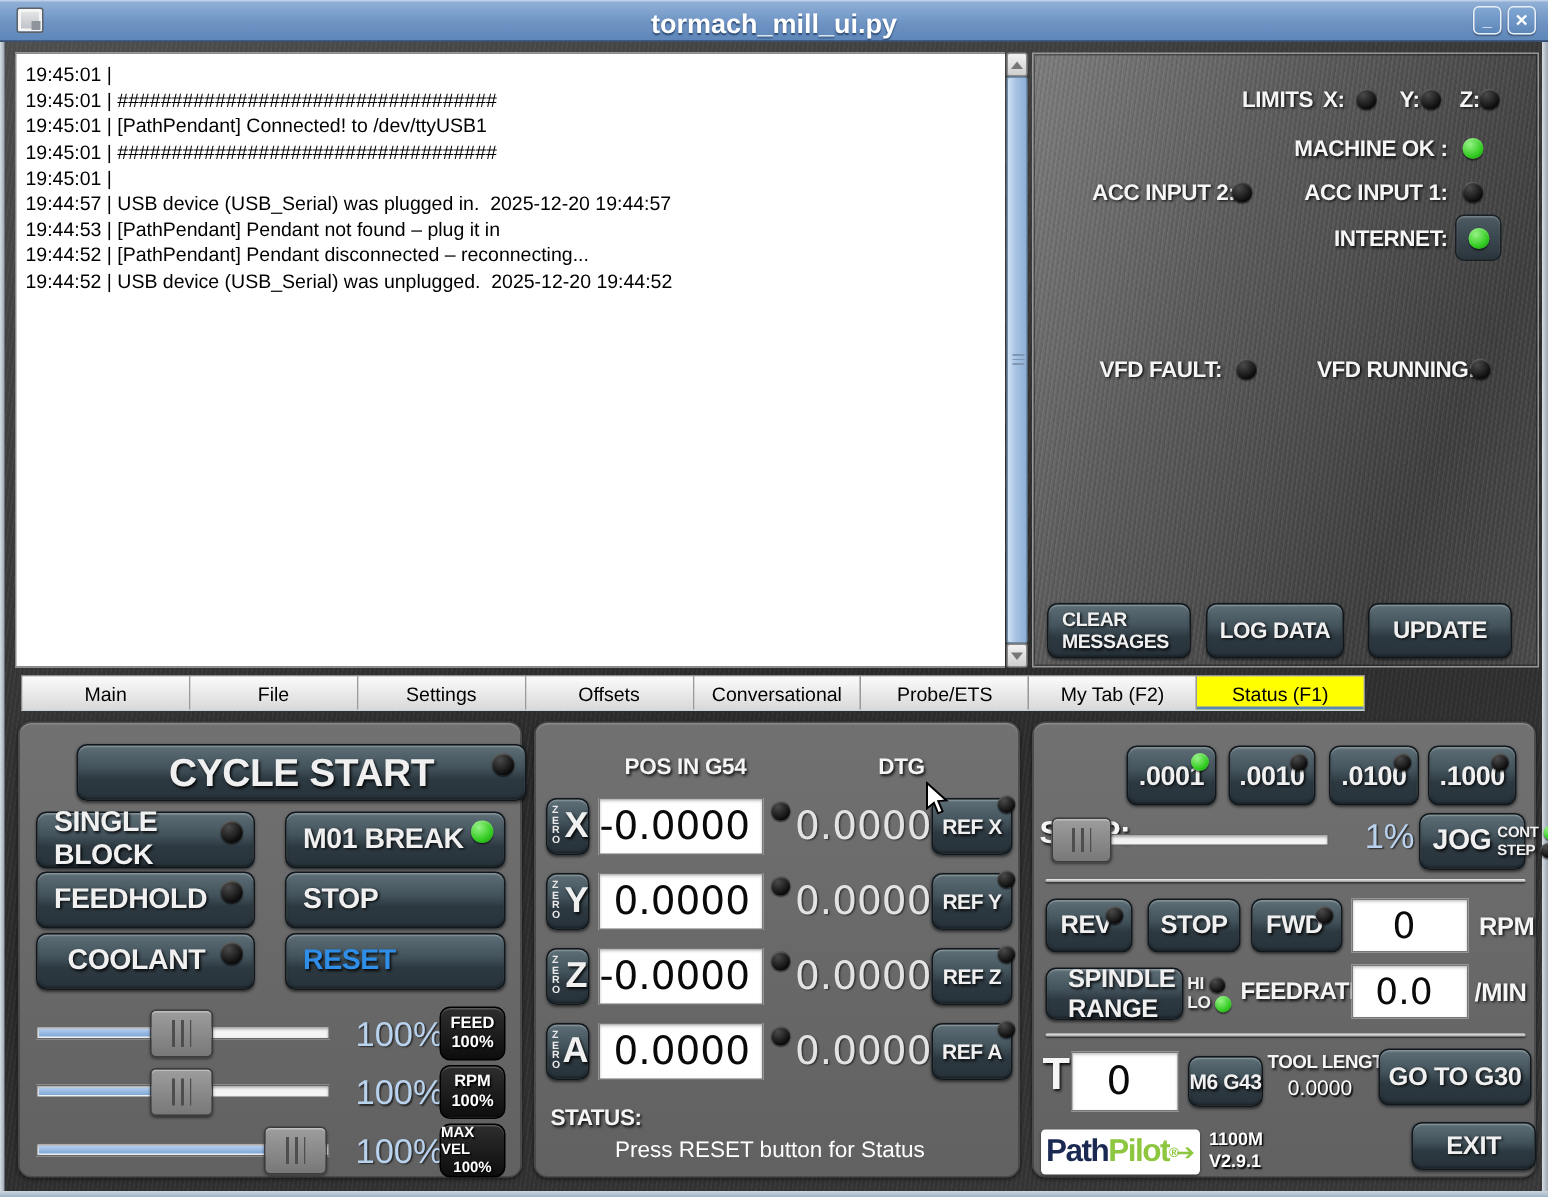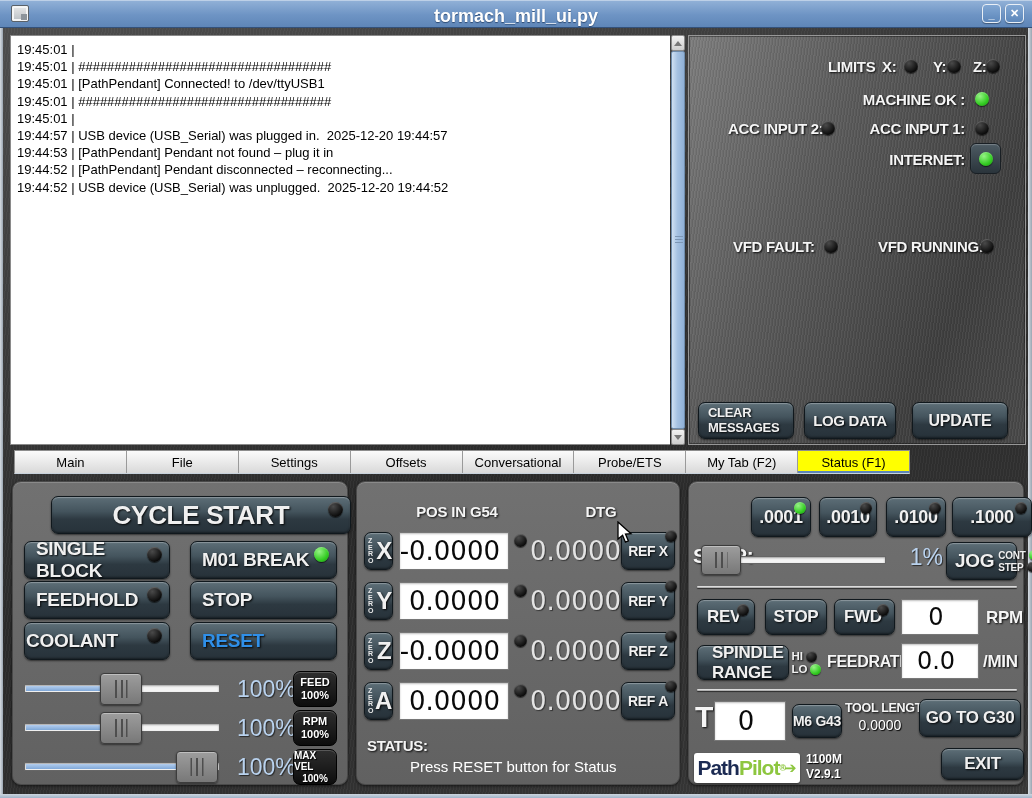--- a/index.html
+++ b/index.html
@@ -242,21 +242,21 @@
     </div>
     <div class="sbtn" style="left:11px; top:99px; width:146px; height:38px; padding-left:11px; font-size:19px;">
       <span>FEEDHOLD</span>
       <span class="bled">
           <span class="led" style="display:block"></span>
         </span>
     </div>
     <div class="sbtn" style="left:177px; top:99px; width:147px; height:38px; padding-left:11px; font-size:19px;">
       <span>STOP</span>
     </div>
-    <div class="sbtn" style="left:11px; top:140px; width:146px; height:38px; padding-left:1px; font-size:19px;">
+    <div class="sbtn" style="left:11px; top:140px; width:146px; height:38px; padding-left:20px; font-size:19px;">
       <span>COOLANT</span>
       <span class="bled">
           <span class="led" style="display:block"></span>
         </span>
     </div>
     <div class="sbtn" style="left:177px; top:140px; width:147px; height:38px; padding-left:11px; font-size:19px; color:#2f8fe8;">
       <span>RESET</span>
     </div>
 
     <div class="track" style="left:11px; top:202px; width:196px;">
@@ -367,21 +367,21 @@
       <span class="bled">
           <span class="led" style="display:block; width:12px; height:12px;"></span>
         </span>
     </div>
     <div class="sbtn stepbtn" style="left:197px; top:15px; width:60px; height:40px;">
       <span>.0100</span>
       <span class="bled">
           <span class="led" style="display:block; width:12px; height:12px;"></span>
         </span>
     </div>
-    <div class="sbtn stepbtn" style="left:263px; top:15px; width:80px; height:40px;">
+    <div class="sbtn stepbtn" style="left:263px; top:15px; width:59px; height:40px;">
       <span>.1000</span>
       <span class="bled">
           <span class="led" style="display:block; width:12px; height:12px;"></span>
         </span>
     </div>
 
     <div class="track" style="left:12px; top:74px; width:185px; height:8px;">
         <div class="fill" style="width:8px;"></div>
       </div>
     <div class="handle" style="left:12px; top:63px; width:40px; height:30px;"></div>

